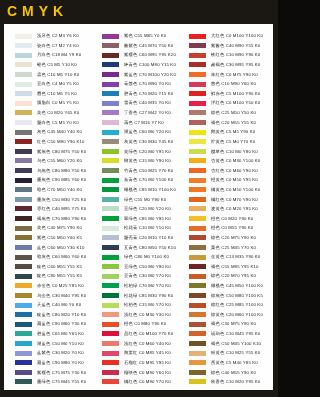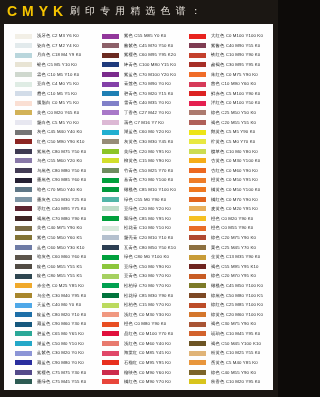--- a/index.html
+++ b/index.html
@@ -16,21 +16,20 @@
 .lbl{position:absolute;left:22px;top:-0.3px;font-size:4.3px;line-height:5px;color:#242424;letter-spacing:0.15px;font-weight:normal;white-space:nowrap;}
 .lbl b{font-weight:normal;}
 .nm{margin-right:1.3px;}
 </style>
 </head>
 <body>
 
 <div id="page">
  <div class="hdr">
   <span class="brand">CMYK</span>
-  <span class="htitle">刷印专用精选色谱：</span>
  </div>
  <div class="panel">
 <div class="row">
         <div class="cell c1">
           <i class="sw" style="background: rgb(242, 239, 230);"></i>
           <span class="lbl"><b class="nm">浅牙色</b><b class="cv">C2 M3 Y6 K0</b></span>
         </div>
         <div class="cell c2">
           <i class="sw" style="background: rgb(146, 55, 155);"></i>
           <span class="lbl"><b class="nm">紫色</b><b class="cv">C55 M85 Y0 K0</b></span>

